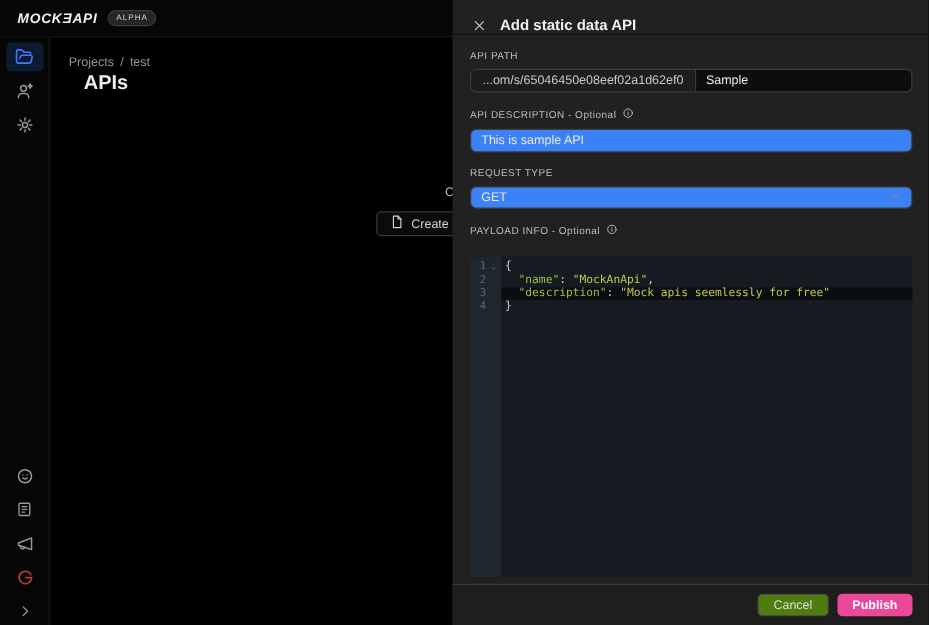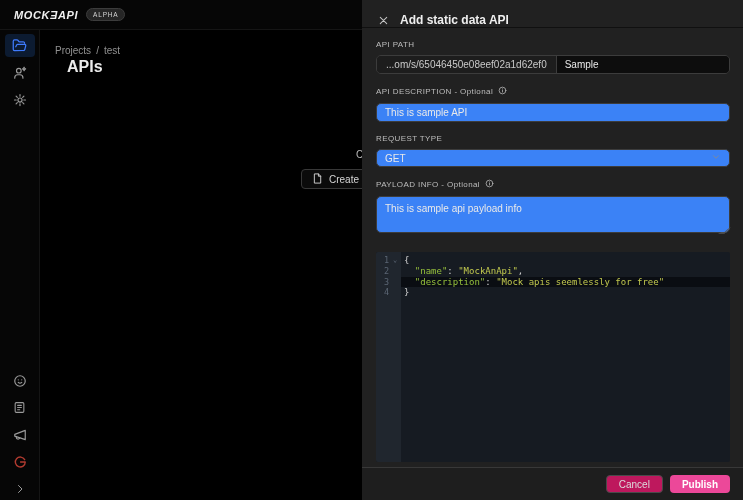--- a/index.html
+++ b/index.html
@@ -87,21 +87,21 @@
   .tk-val  { color:#c2c94e; }
   .tk-plain{ color:#d4d4d4; }
 
   
   .panel-footer { flex:0 0 33px; border-top:1px solid #383838; display:flex;
                   align-items:center; justify-content:flex-end; gap:7px;
                   padding-right:13px; background:#1e1e1e; }
   .btn { height:18px; padding:0 12px; border-radius:4px; font-size:10px;
          display:flex; align-items:center; cursor:pointer; border:0;
          font-family:"Liberation Sans",sans-serif; }
-  .btn-cancel { background:#be185d; border:1px solid #4a4a4a; color:#dddddd; }
+  .btn-cancel { background:#4d7c0f; border:1px solid #4a4a4a; color:#dddddd; }
   .btn-publish { background:#ec4899; color:#ffffff; font-weight:600; }
 
   svg { stroke-linecap:round; stroke-linejoin:round; }
 </style>
 </head>
 <body>
 
 <div class="stage">
 
   <div class="topbar">
@@ -243,24 +243,20 @@
 
       <div class="field-label">
         <span>PAYLOAD INFO - Optional</span>
         <span>
           <svg width="9" height="9" viewBox="0 0 24 24" fill="none" stroke="#bdbdbd" stroke-width="2">
             <circle cx="12" cy="12" r="9"></circle>
               <path d="M12 11v5M12 7.5h.01"></path>
           </svg>
         </span>
       </div>
-      <div class="ta-wrap">
-        <textarea class="inp textarea" style="">This is sample api payload info</textarea>
-        <span class="ta-grip"></span>
-      </div>
 
       <div class="editor">
         <div class="ed-gutter-bg"></div>
         <div class="ed-lines">
             <div class="ed-row">
               <span class="ed-num">1</span>
               <span class="ed-fold">⌄</span>
               <span class="ed-code"><span class="tk-punc">{</span></span>
             </div>
             <div class="ed-row">

